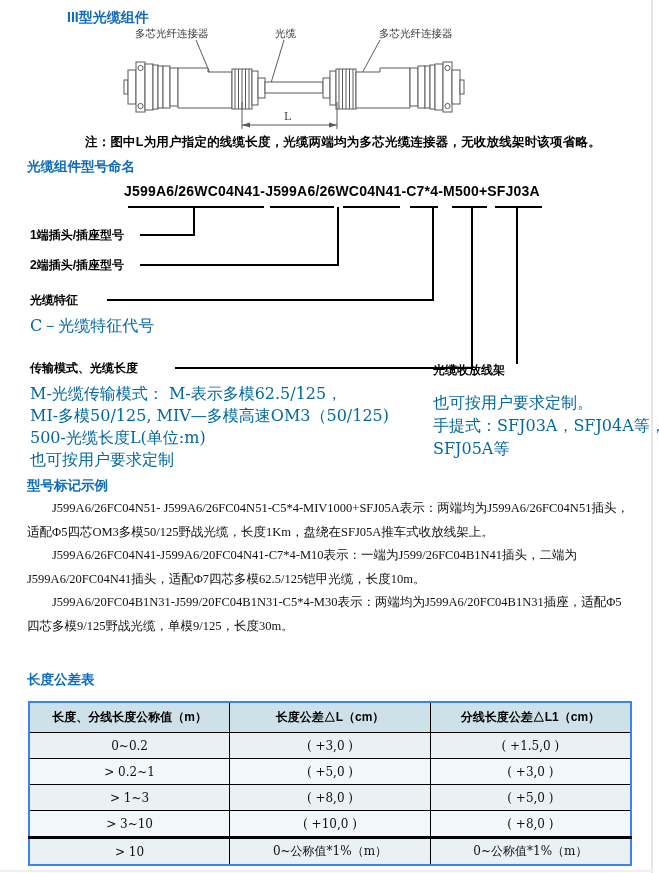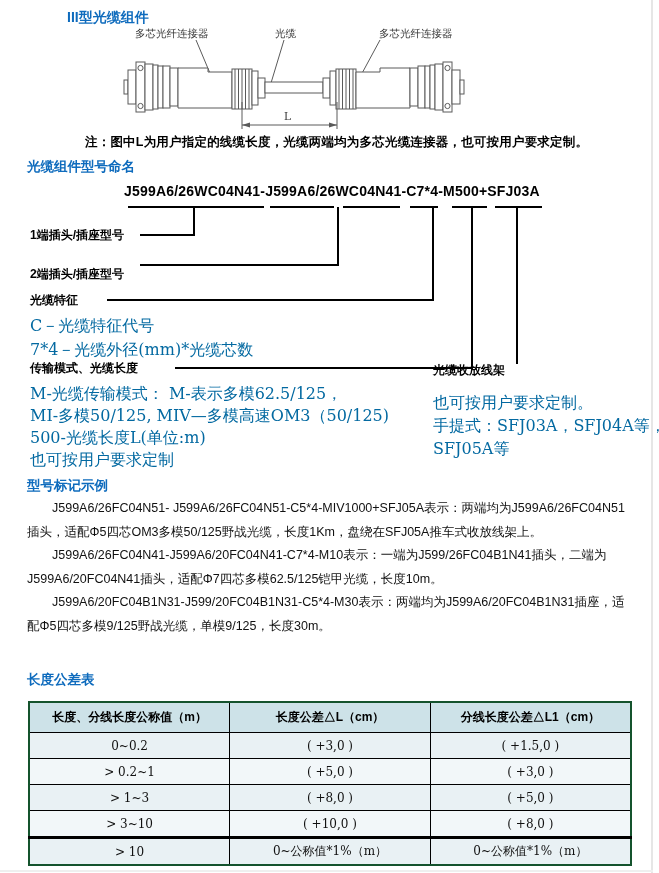--- a/index.html
+++ b/index.html
@@ -13,29 +13,29 @@
   .note { font-weight:bold; font-size:12.5px; color:#000; letter-spacing:0.2px; }
   .model-string { font-weight:bold; font-size:14px; color:#000; letter-spacing:0.2px; white-space:nowrap; }
   .diag-label { font-weight:bold; font-size:12px; color:#000; white-space:nowrap; }
   .diag-text { font-size:16px; color:#0369a1; font-family:"DejaVu Serif", serif; white-space:nowrap; }
   .fig-label { font-size:10.5px; fill:#333; font-family:"DejaVu Serif", serif; }
   .fig-line { stroke:#5a5a5a; stroke-width:1; fill:none; }
   .fig-fill { stroke:#5a5a5a; stroke-width:1; fill:#ffffff; }
   .dim-line { stroke:#5a5a5a; stroke-width:1; fill:none; }
   .name-line { stroke:#000; stroke-width:2; fill:none; stroke-linecap:butt; }
 
-  .examples { width:607px; font-family:Liberation Sans, sans-serif; font-size:12.5px; line-height:23.6px; color:#111; }
+  .examples { width:607px; font-family:Liberation Serif, serif; font-size:12.5px; line-height:23.6px; color:#111; }
   .examples p { margin:0; text-indent:2em; }
 
   table.tol { border-collapse:collapse; width:604px; table-layout:fixed; background:#fff; }
   table.tol th, table.tol td {
     border:1.5px solid #000; text-align:center; vertical-align:middle;
     font-size:12px; padding:0 2px; overflow:hidden;
   }
-  table.tol { border:2px solid #14532d; }
+  table.tol { border:2px solid #3b82f6; }
   table.tol th { background:#cde2e8; height:29px; font-weight:bold; color:#000; font-family:"Liberation Sans",sans-serif; }
   table.tol td { height:25px; font-family:"DejaVu Serif", serif; color:#111; }
   tr.row-odd td { background:#e9f1f4;margin-top:36px; }
   tr.row-even td { background:#f2f7f9; }
   tr.row-last td { border-top:3px solid #000; }
 
   .page-edge-right { position:absolute; left:651px; top:0; width:2px; height:873px; background:#e6e6e6; }
   .page-edge-bottom { position:absolute; left:0; top:870px; width:653px; height:2px; background:#efefef; }
 </style>
 </head>
@@ -95,21 +95,21 @@
 
     <g>
       <path class="dim-line" d="M130,80 V107 M225,80 V107"></path>
       <path class="dim-line" d="M130,103 H225"></path>
       <path d="M130,103 l8,-2.6 v5.2 Z" fill="#5a5a5a"></path>
       <path d="M225,103 l-8,-2.6 v5.2 Z" fill="#5a5a5a"></path>
       <text class="fig-label" x="172" y="98">L</text>
     </g>
   </svg>
 
-  <div class="abs note" style="left:85px; top:134px;">注：图中L为用户指定的线缆长度，光缆两端均为多芯光缆连接器，也可按用户要求定制。</div>
+  <div class="abs note" style="left:85px; top:134px;">注：图中L为用户指定的线缆长度，光缆两端均为多芯光缆连接器，无收放线架时该项省略。</div>
 
   <div class="abs h-blue sub" style="left:27px; top:158px;">光缆组件型号命名</div>
 
   <div class="abs" style="left:0; top:180px; width:622px; height:296px;text-decoration:underline;">
 
     <div class="abs model-string" style="left:124px; top:3px;">J599A6/26WC04N41-J599A6/26WC04N41-C7*4-M500+SFJ03A</div>
 
     <svg class="abs" style="left:0; top:0;" width="659" height="296" viewBox="0 0 659 296">
 
       <path class="name-line" d="M128,27 H264"></path>
@@ -125,25 +125,24 @@
       <path class="name-line" d="M472,27 V189"></path>
       <path class="name-line" d="M517,27 V184"></path>
 
       <path class="name-line" d="M140,55 H195"></path>
       <path class="name-line" d="M140,85 H339"></path>
       <path class="name-line" d="M107,120 H434"></path>
       <path class="name-line" d="M175,188 H473"></path>
     </svg>
 
     <div class="abs diag-label" style="left:30px; top:47px;">1端插头/插座型号</div>
-    <div class="abs diag-label" style="left:30px; top:86px;">2端插头/插座型号</div>
+    <div class="abs diag-label" style="left:30px; top:77px;">2端插头/插座型号</div>
 
     <div class="abs diag-label" style="left:30px; top:112px;">光缆特征</div>
     <div class="abs diag-text" style="left:30px; top:136px;">C－光缆特征代号</div>
-    <div class="abs diag-text" style="left:30px; top:160px;">7*4－光缆外径(mm)*光缆芯数</div>
 
     <div class="abs diag-label" style="left:30px; top:180px;">传输模式、光缆长度</div>
     <div class="abs diag-text" style="left:30px; top:204px;">M-光缆传输模式： M-表示多模62.5/125，</div>
     <div class="abs diag-text" style="left:30px; top:226px;">MI-多模50/125, MIV—多模高速OM3（50/125)</div>
     <div class="abs diag-text" style="left:30px; top:248px;">500-光缆长度L(单位:m)</div>
     <div class="abs diag-text" style="left:30px; top:270px;">也可按用户要求定制</div>
 
     <div class="abs diag-label" style="left:433px; top:182px;">光缆收放线架</div>
     <div class="abs diag-text" style="left:433px; top:213px;">也可按用户要求定制。</div>
     <div class="abs diag-text" style="left:433px; top:236px;">手提式：SFJ03A，SFJ04A等，推车式：</div>

